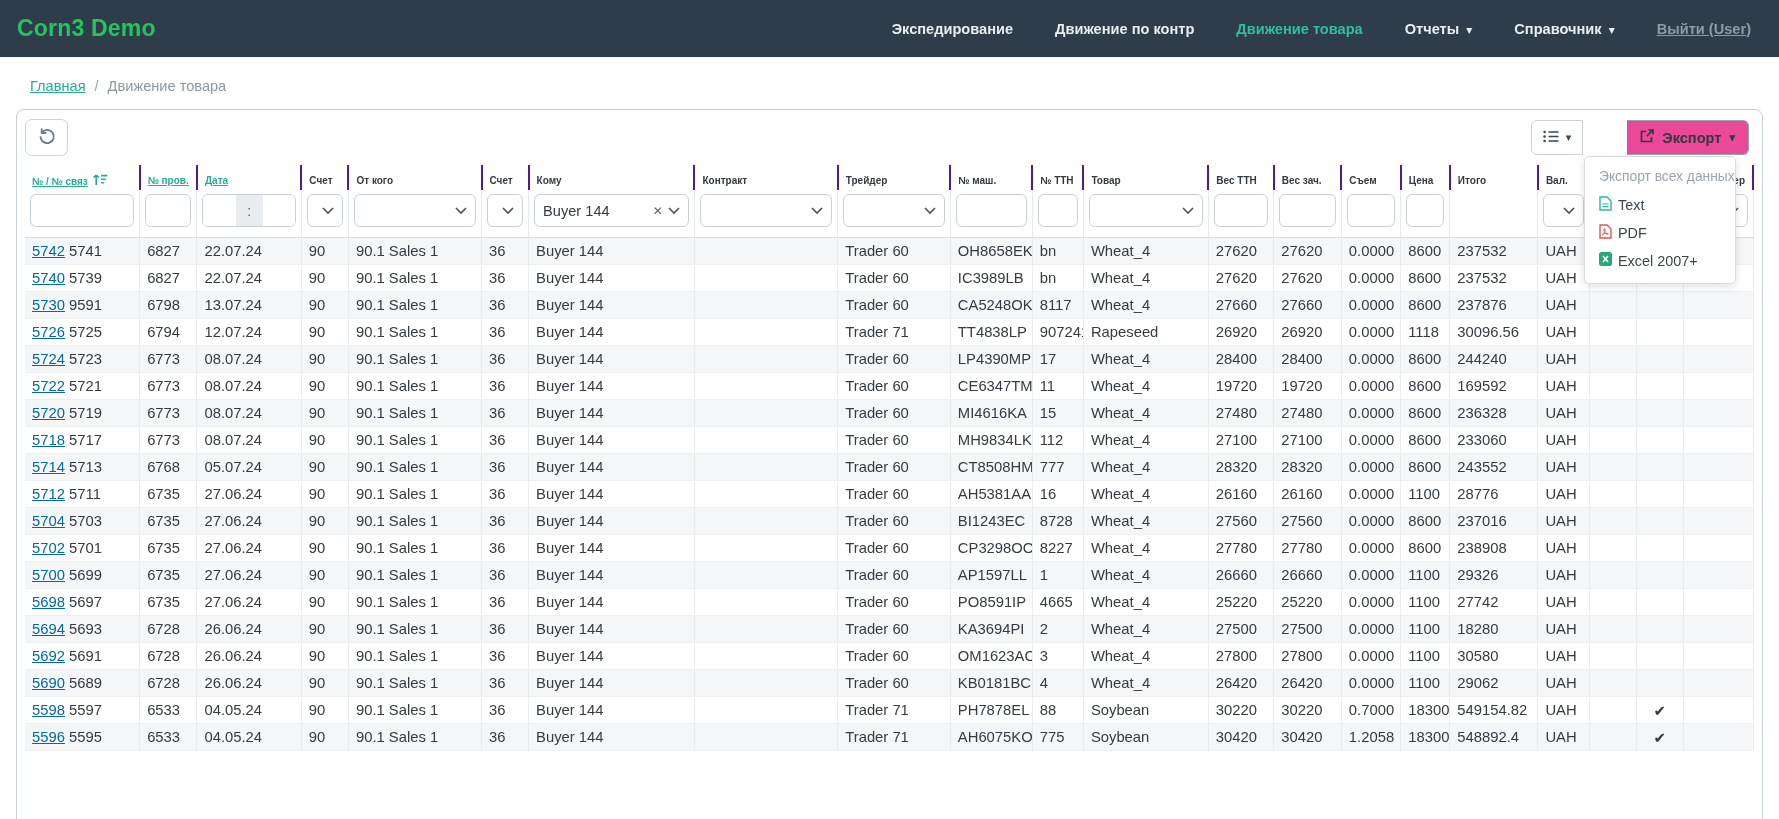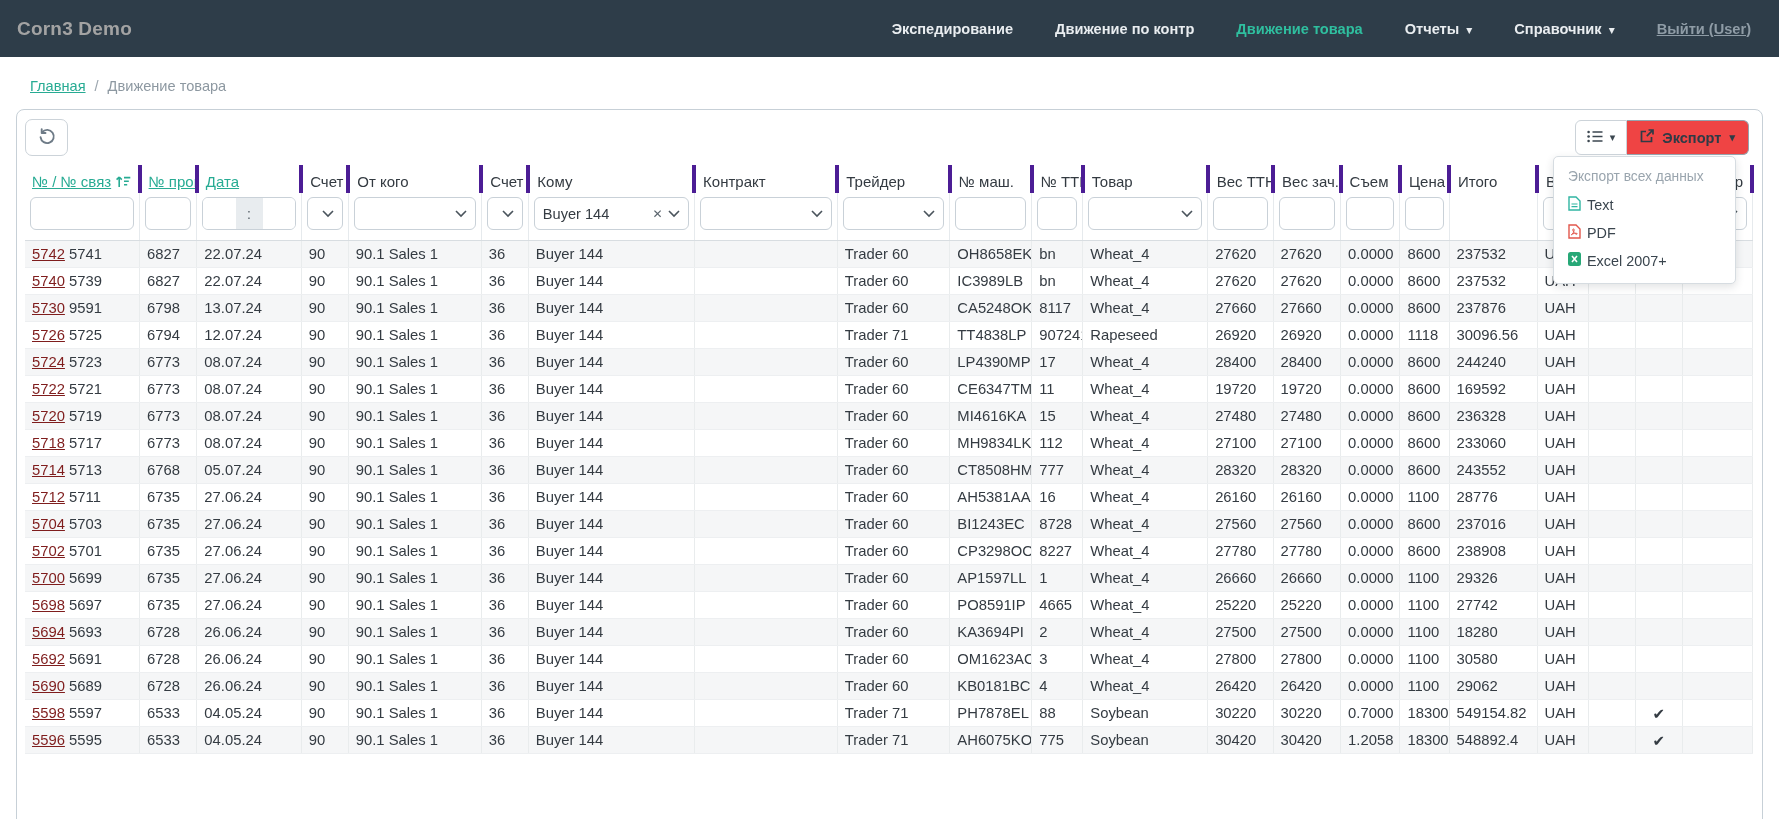--- a/index.html
+++ b/index.html
@@ -1,76 +1,76 @@
 <!DOCTYPE html>
 <html><head>
 <meta charset="utf-8">
 <style>
   * { margin:0; padding:0; box-sizing:border-box; }
   html,body { width:1779px; height:819px; overflow:hidden; background:#fff;
     font-family:"Liberation Sans","DejaVu Sans",sans-serif; }
   
   .navbar { height:57px; background:#2e3d49; display:flex; align-items:center; padding:0 28px 0 17px; }
-  .brand { color:#a3a3a3; font-size:19px; font-weight:700; letter-spacing:.2px; }
+  .brand { color:#22c55e; font-size:23px; font-weight:700; letter-spacing:.2px; }
   .nav-right { margin-left:auto; display:flex; align-items:center; gap:42px; }
   .nav-link { color:#e9edf0; font-size:14.6px; font-weight:700; text-decoration:none; cursor:pointer; white-space:nowrap; }
   .nav-link.active { color:#2fbf9f; }
   .nav-link .caret { font-size:12px; margin-left:3px; }
   .nav-link.logout { color:#8f9ca6; text-decoration:underline; }
   
   .breadcrumb { padding:21px 0 15px 30px; font-size:14.6px; display:flex; gap:9px; align-items:center; }
   .bc-home { color:#27ab93; text-decoration:underline; cursor:pointer; }
   .bc-sep { color:#9aa4ad; }
   .bc-current { color:#8d98a1; }
   
   .panel { margin:0 16px; border:1px solid #c7d0d7; border-radius:8px; background:#fff;
     padding:9px 8px 0 8px; height:745px; position:relative; }
   .btn-refresh { width:43px; height:37px; border:1px solid #ccd3d9; border-radius:7px; background:#fff;
     display:flex; align-items:center; justify-content:center; cursor:pointer; }
   
   .export-group { position:absolute; top:10px; right:13px; display:flex; z-index:30; }
   .btn-list { height:35px; padding:0 11px; background:#fff; border:1px solid #ccd3d9;
     border-radius:6px 0 0 6px; display:flex; align-items:center; gap:7px; cursor:pointer; }
-  .btn-export { height:35px; padding:0 13px; background:#ef4444; border:1px solid #95a4ae;
+  .btn-export { height:35px; padding:0 13px; background:#ec4899; border:1px solid #95a4ae;
     border-left:none; border-radius:0 6px 6px 0; display:flex; align-items:center; gap:8px;
-    color:#2e3b46; font-size:14.6px; font-weight:700; cursor:pointer; }
+    color:#2e3b46; font-size:14.6px; font-weight:700; cursor:pointer;margin-left:44px; }
   .caret-dark { font-size:11px; color:#3c4750; }
   .caret-btn { font-size:11px; color:#2e3b46; }
   
-  .export-menu { position:absolute; top:46px; right:26px; width:183px; background:#fff;
+  .export-menu { position:absolute; top:46px; right:26px; width:152px; background:#fff;
     border:1px solid #d6dce1; border-radius:5px; box-shadow:0 3px 9px rgba(40,50,60,.14);
     padding:7px 0 9px; z-index:25; }
   .menu-header { padding:5px 14px 7px; color:#9aa5ae; font-size:13.8px; white-space:nowrap; }
   .menu-item { padding:5px 14px; display:flex; align-items:center; gap:6px; color:#3a454e;
     font-size:14.4px; cursor:pointer; white-space:nowrap; }
   
   .grid-wrap { margin-top:9px; }
   table.grid { width:100%; border-collapse:collapse; table-layout:fixed; }
-  .grid th { text-align:left; font-size:15px; font-weight:400; color:#333a41; padding:8px 7px 3px;
-    white-space:nowrap; overflow:hidden; border-right:4px solid #4c1d95; }
+  .grid th { text-align:left; font-size:10px; font-weight:700; color:#333a41; padding:8px 7px 3px;
+    white-space:nowrap; overflow:hidden; border-right:2px solid #4c1d95; }
   .grid th.sortable .th-link { color:#27ab93; text-decoration:underline; cursor:pointer; }
   .grid th.al-right { text-align:right; }
   .grid td.filter-cell { padding:4px 5px 10px; border-right:1px solid #e6eaed; border-bottom:1px solid #d8dde1; }
   .f-text { width:100%; height:33px; border:1px solid #c9d1d8; border-radius:6px; background:#fff;
     font-size:14px; padding:0 6px; font-family:inherit; }
   .f-sel { width:100%; height:33px; border:1px solid #c9d1d8; border-radius:6px; background:#fff;
     display:flex; align-items:center; justify-content:flex-end; padding:0 8px; cursor:pointer; }
   .f-dr { width:100%; height:33px; border:1px solid #c9d1d8; border-radius:6px; background:#fff;
     display:flex; overflow:hidden; }
   .f-dr input { border:none; outline:none; min-width:0; flex:1; font-size:14px; padding:0 4px; font-family:inherit; }
   .dr-colon { width:27px; background:#e8ecef; display:flex; align-items:center; justify-content:center;
     color:#555e66; font-size:14px; }
   .f-combo { width:100%; height:33px; border:1px solid #c9d1d8; border-radius:6px; background:#fff;
     display:flex; align-items:center; padding:0 8px; gap:5px; cursor:pointer; }
   .combo-val { flex:1; font-size:14.6px; color:#343b42; overflow:hidden; white-space:nowrap; }
   .combo-x { color:#59636c; font-size:12px; cursor:pointer; }
   .grid tbody td { font-size:14.8px; color:#343b42; padding:4px 7px; white-space:nowrap; overflow:hidden;
     border-right:1px solid #e9eced; border-bottom:1px solid #edeff1; height:27px; }
   .grid tbody tr:nth-child(odd) td { background:#f5f6f7; }
-  .grid a.row-link { color:#7f1d1d; text-decoration:underline; cursor:pointer;margin-top:32px; }
+  .grid a.row-link { color:#0369a1; text-decoration:underline; cursor:pointer;margin-top:32px; }
   .cell-check { text-align:center; font-weight:700; color:#22292f; }
   .chev { flex:none; }
 </style>
 </head>
 <body>
 
 <div class="navbar">
   <div class="brand">Corn3 Demo</div>
   <div class="nav-right" id="nav-right">
       <a class="nav-link">Экспедирование</a>

